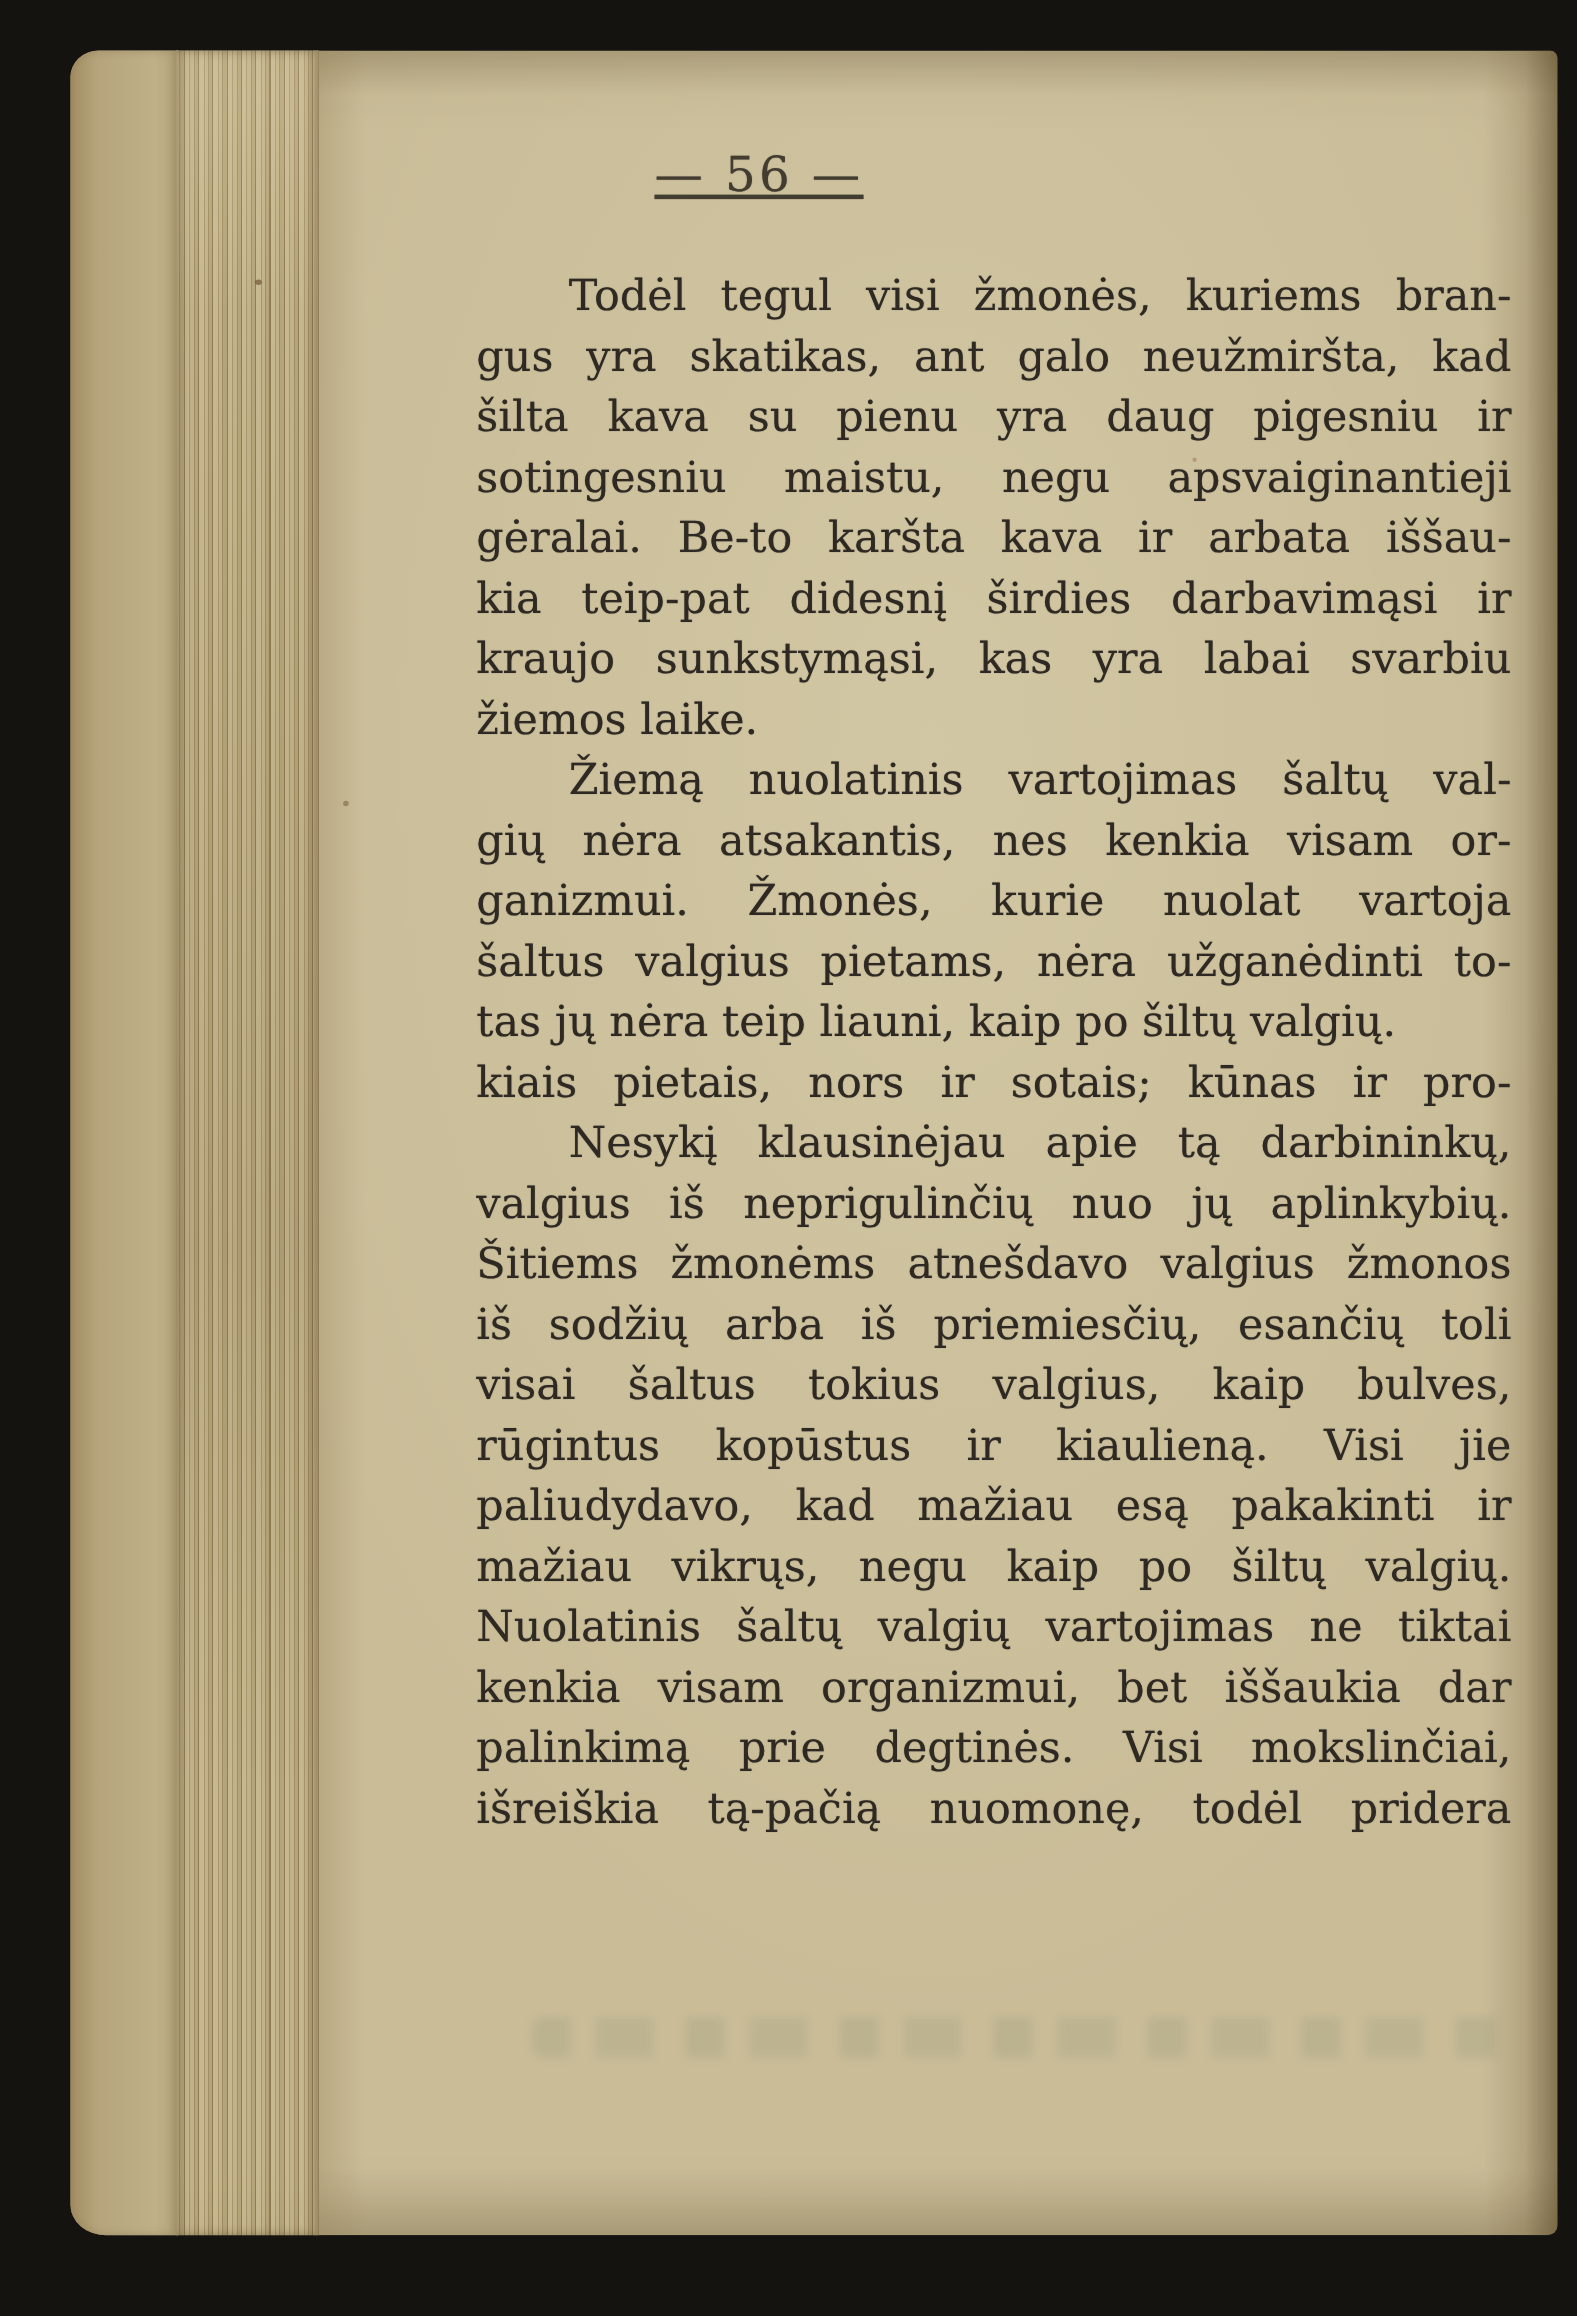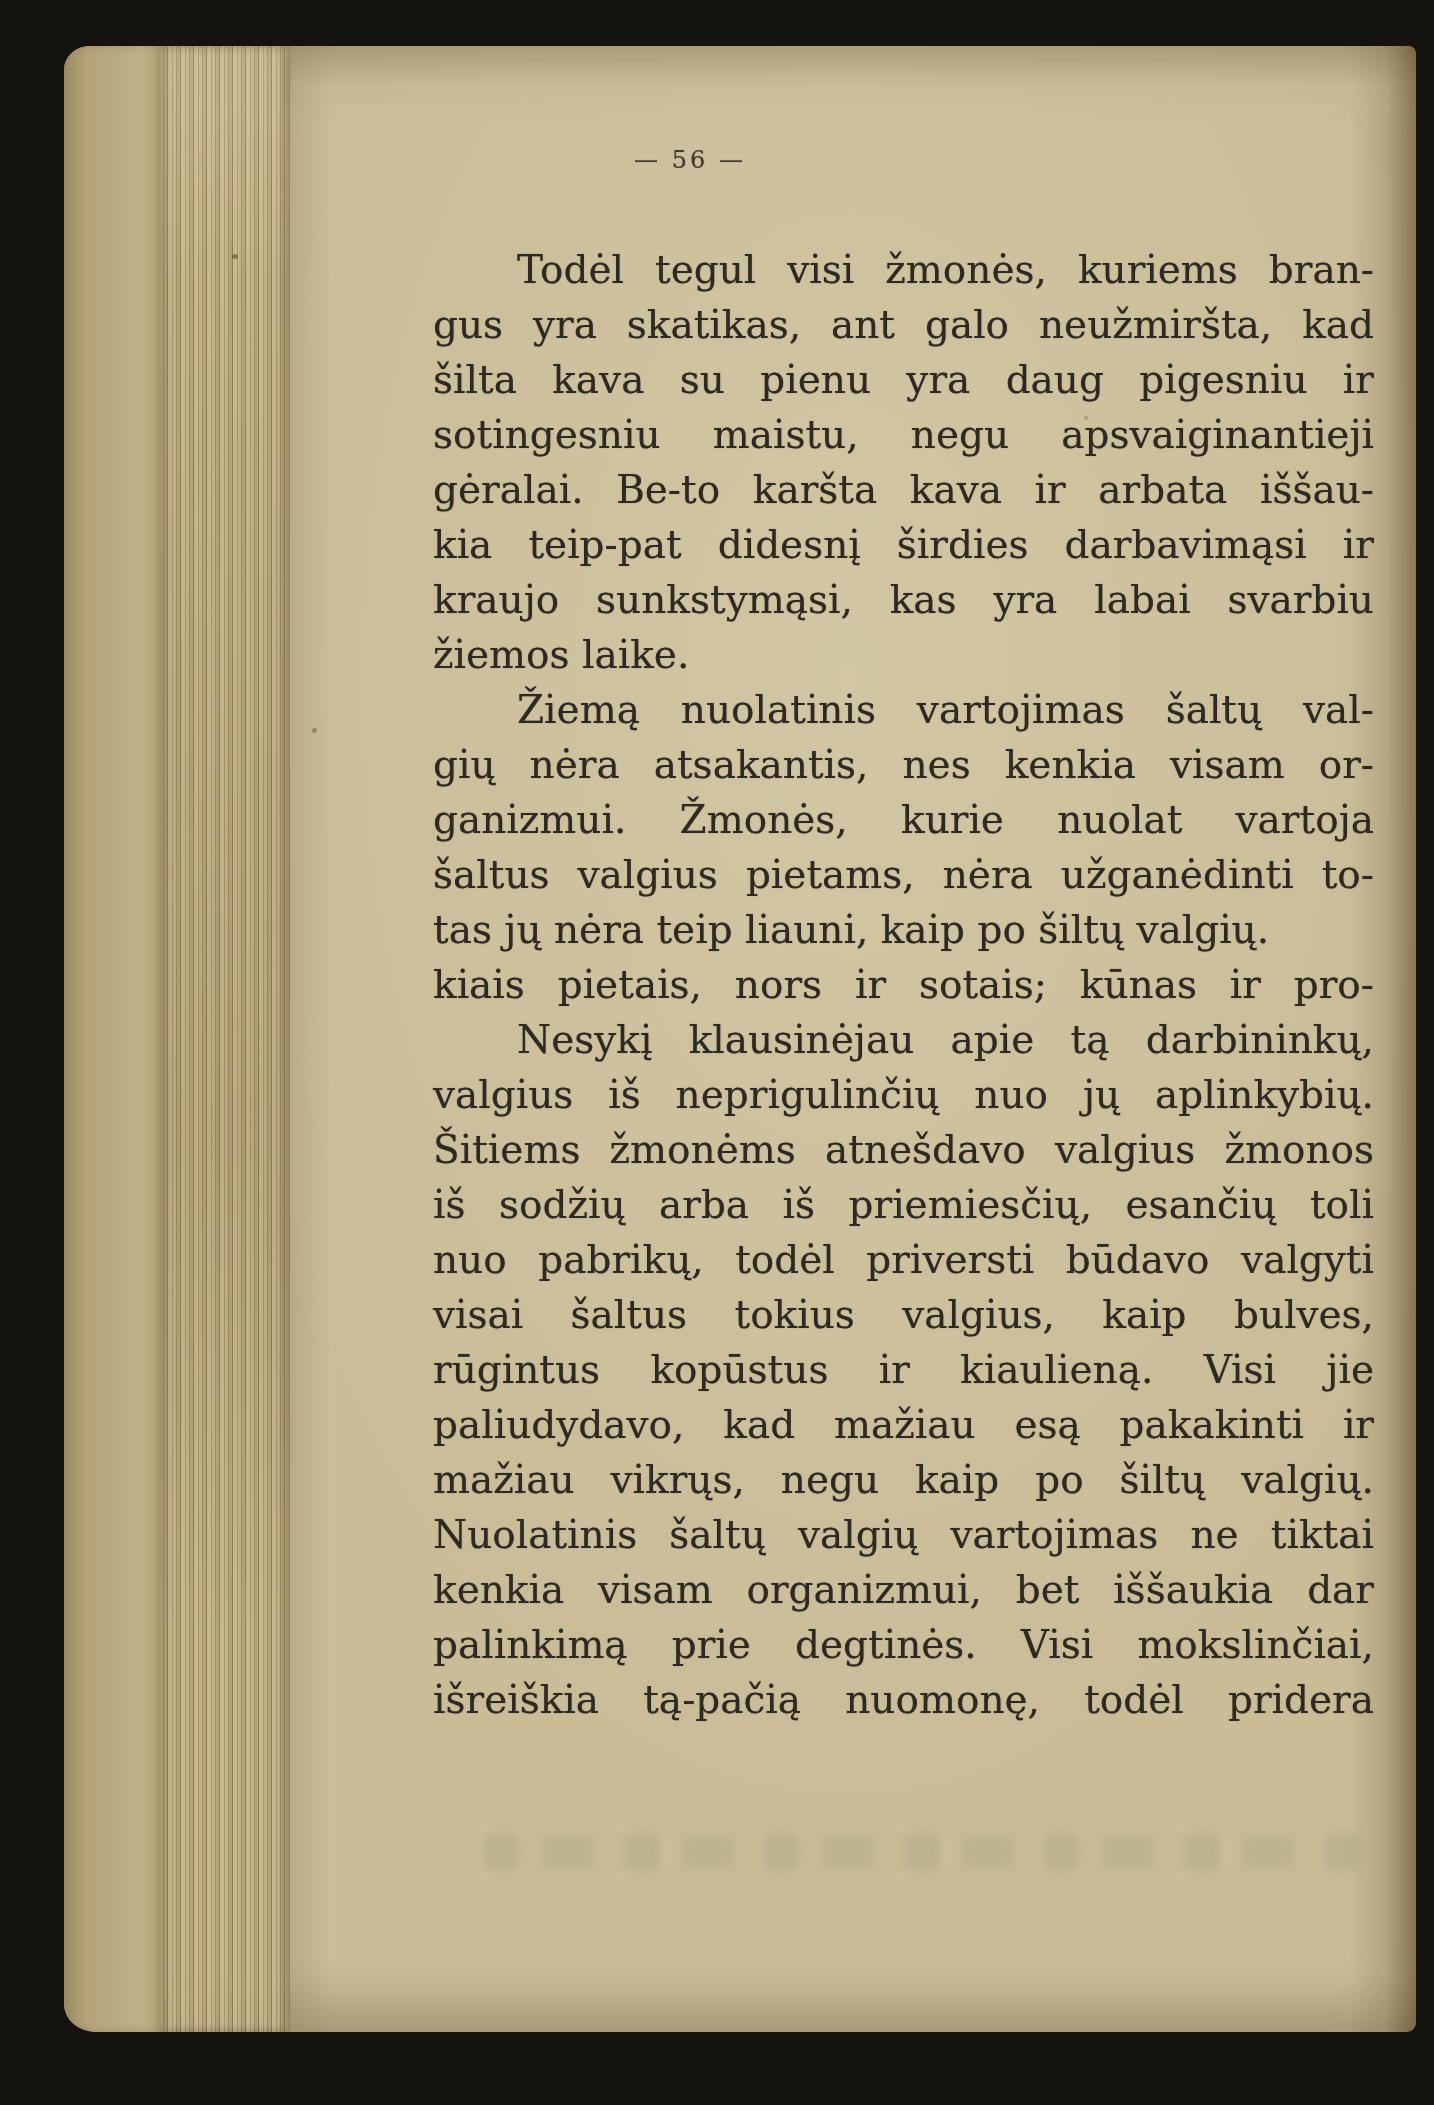--- a/index.html
+++ b/index.html
@@ -46,24 +46,25 @@
     box-shadow:inset -6px 0 10px rgba(90,70,40,.35), inset 6px 0 8px rgba(90,70,40,.25);
   }
   .edge-fan-fade{
     position:absolute;left:222px;top:0;bottom:0;width:46px;
     background:linear-gradient(90deg, rgba(150,130,90,.35), rgba(150,130,90,0));
   }
   
   .page-number{
     position:absolute;left:476px;top:92px;width:300px;
     text-align:center;
-    font-size:24px;line-height:44px;
+    font-size:44px;line-height:44px;
     color:#433d31;
     letter-spacing:3px;
     text-shadow:0 0 1px rgba(67,61,49,.55);
+    text-decoration:underline;
   }
   .body-text{
     position:absolute;left:358px;top:196px;width:952px;
     font-size:39px;line-height:55px;
     color:var(--ink,#2e2a23);
     text-shadow:0 0 1px rgba(46,42,35,.55);
   }
   .line{
     text-align:justify;
     text-align-last:justify;
@@ -110,21 +111,20 @@
         <div class="line indent">Žiemą nuolatinis vartojimas šaltų val-</div>
         <div class="line">gių nėra atsakantis, nes kenkia visam or-</div>
         <div class="line">ganizmui. Žmonės, kurie nuolat vartoja</div>
         <div class="line">šaltus valgius pietams, nėra užganėdinti to-</div>
         <div class="line end">tas jų nėra teip liauni, kaip po šiltų valgių.</div>
         <div class="line">kiais pietais, nors ir sotais; kūnas ir pro-</div>
         <div class="line indent">Nesykį klausinėjau apie tą darbininkų,</div>
         <div class="line">valgius iš neprigulinčių nuo jų aplinkybių.</div>
         <div class="line">Šitiems žmonėms atnešdavo valgius žmonos</div>
         <div class="line">iš sodžių arba iš priemiesčių, esančių toli</div>
-        <div class="line">nuo pabrikų, todėl priversti būdavo valgyti</div>
         <div class="line">visai šaltus tokius valgius, kaip bulves,</div>
         <div class="line">rūgintus kopūstus ir kiaulieną. Visi jie</div>
         <div class="line">paliudydavo, kad mažiau esą pakakinti ir</div>
         <div class="line">mažiau vikrųs, negu kaip po šiltų valgių.</div>
         <div class="line">Nuolatinis šaltų valgių vartojimas ne tiktai</div>
         <div class="line">kenkia visam organizmui, bet iššaukia dar</div>
         <div class="line">palinkimą prie degtinės. Visi mokslinčiai,</div>
         <div class="line">išreiškia tą-pačią nuomonę, todėl pridera</div>
       </div>
 

